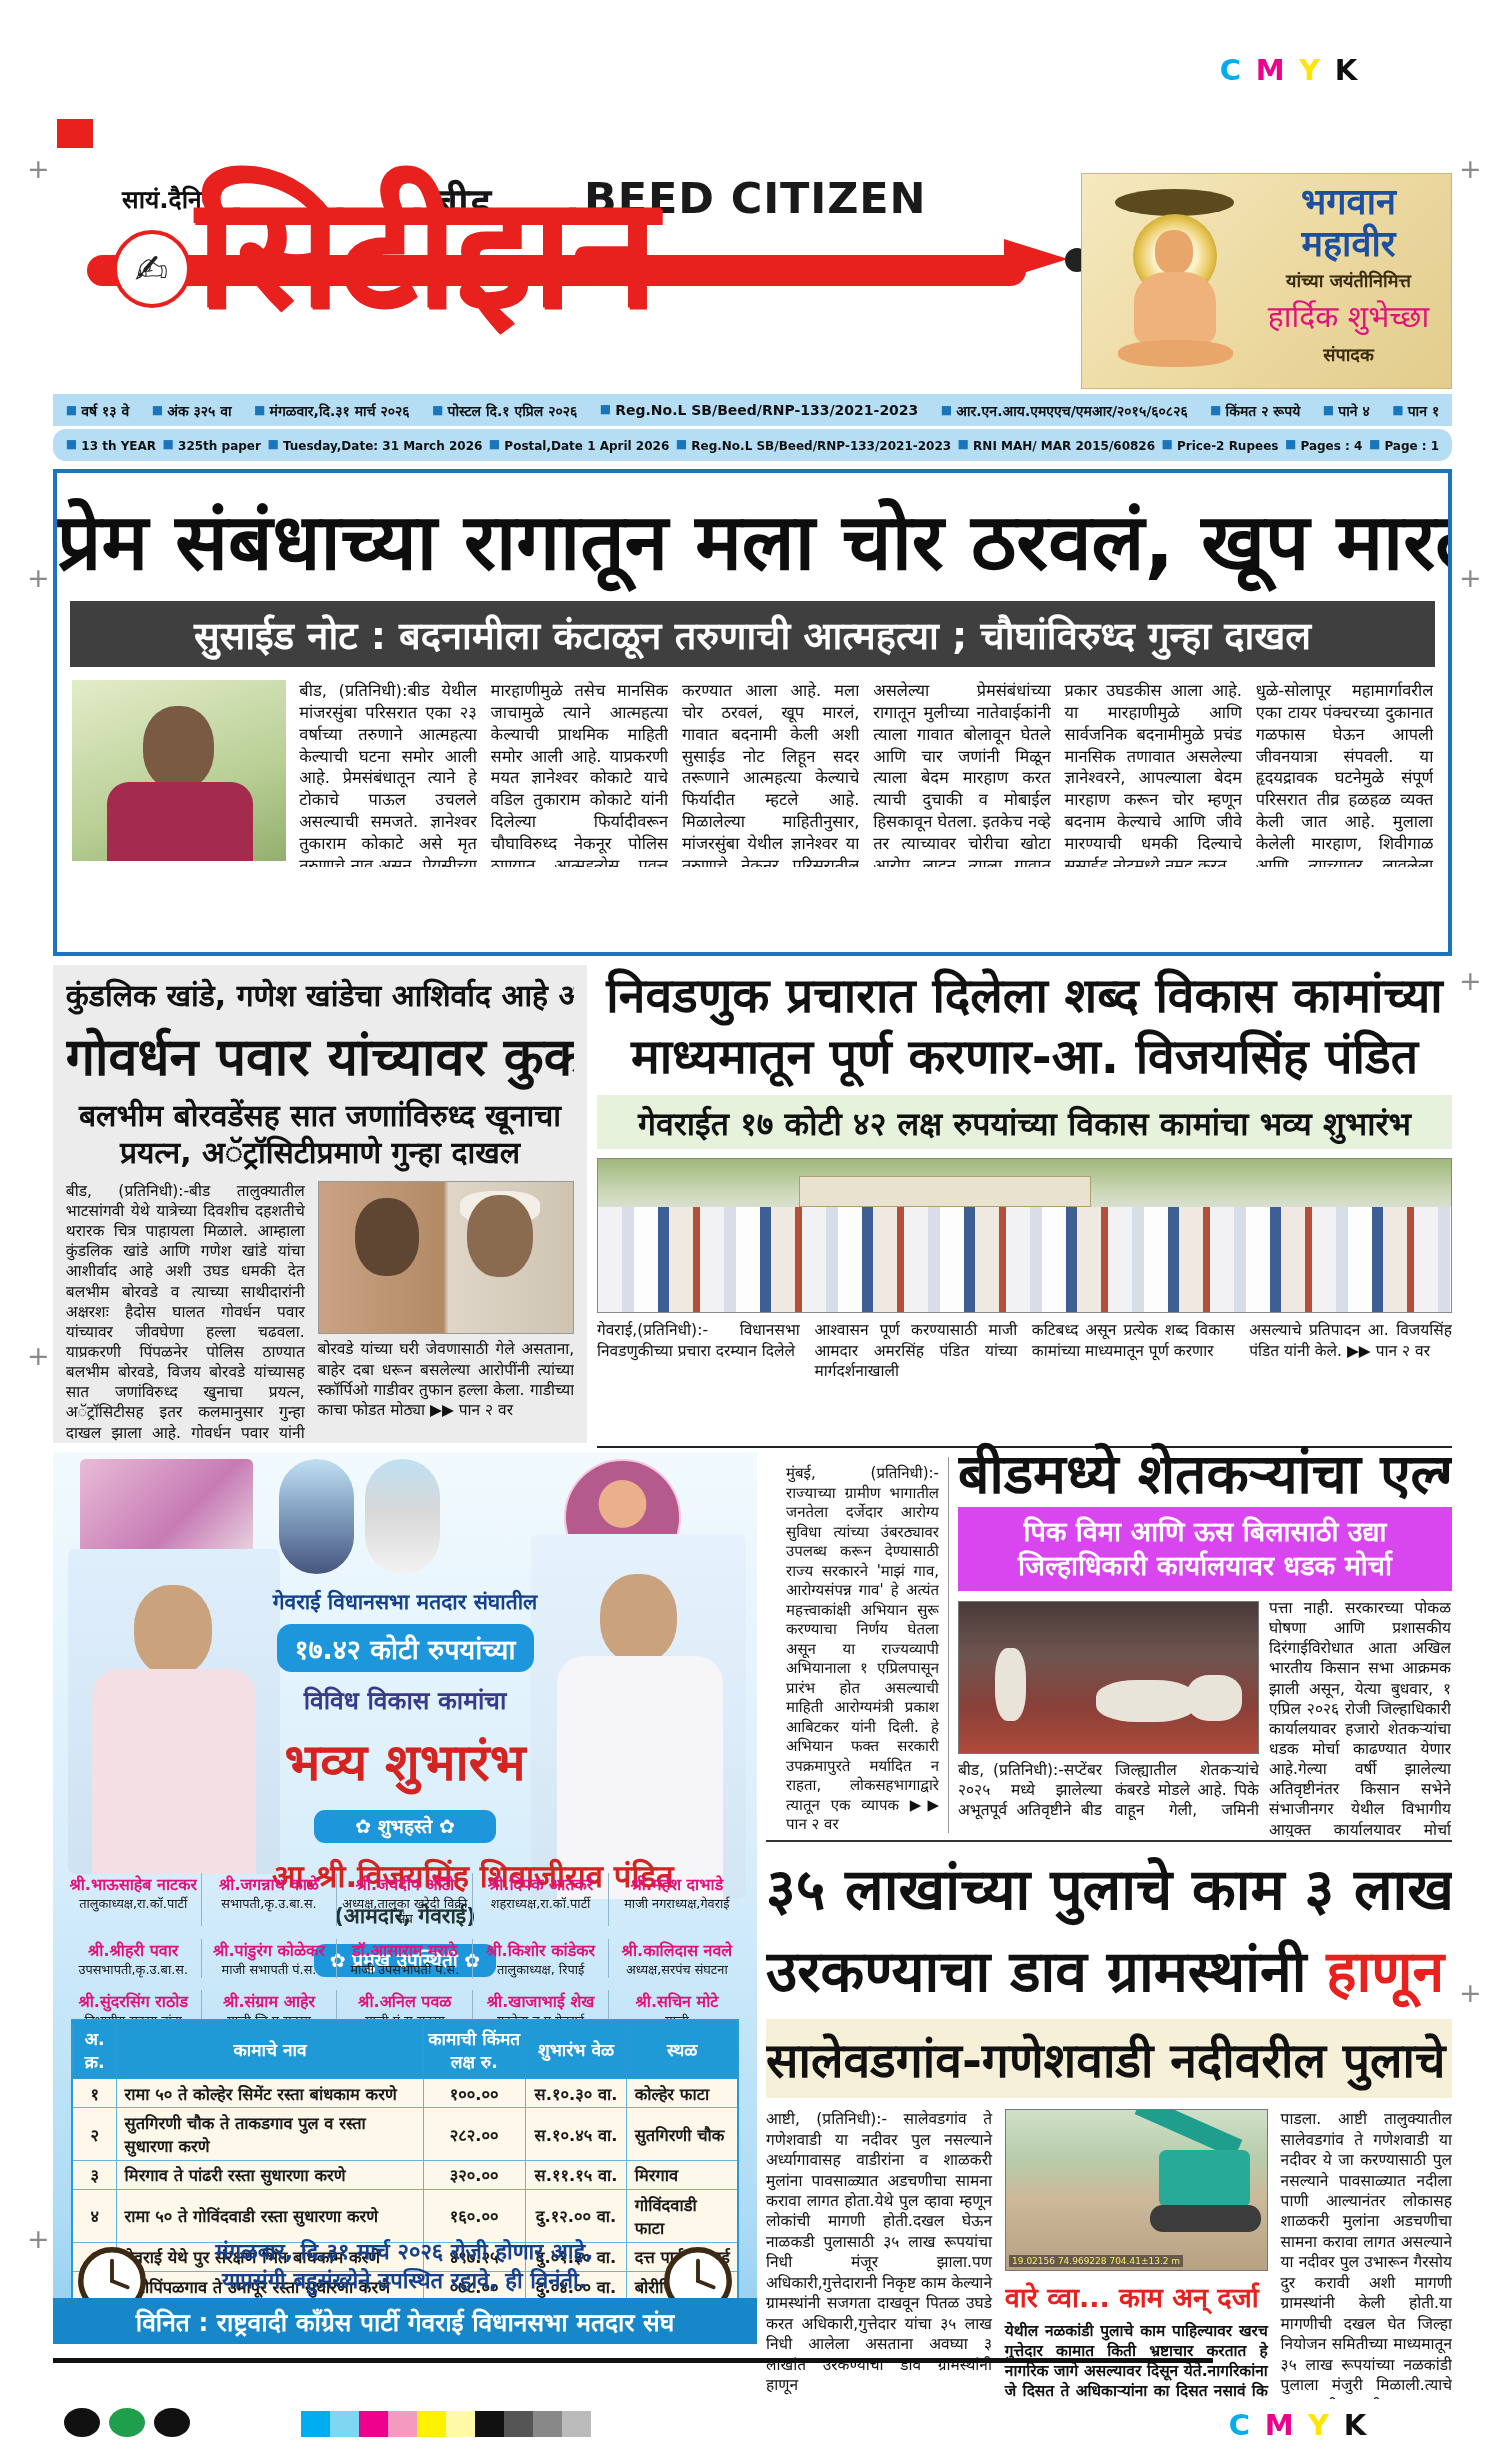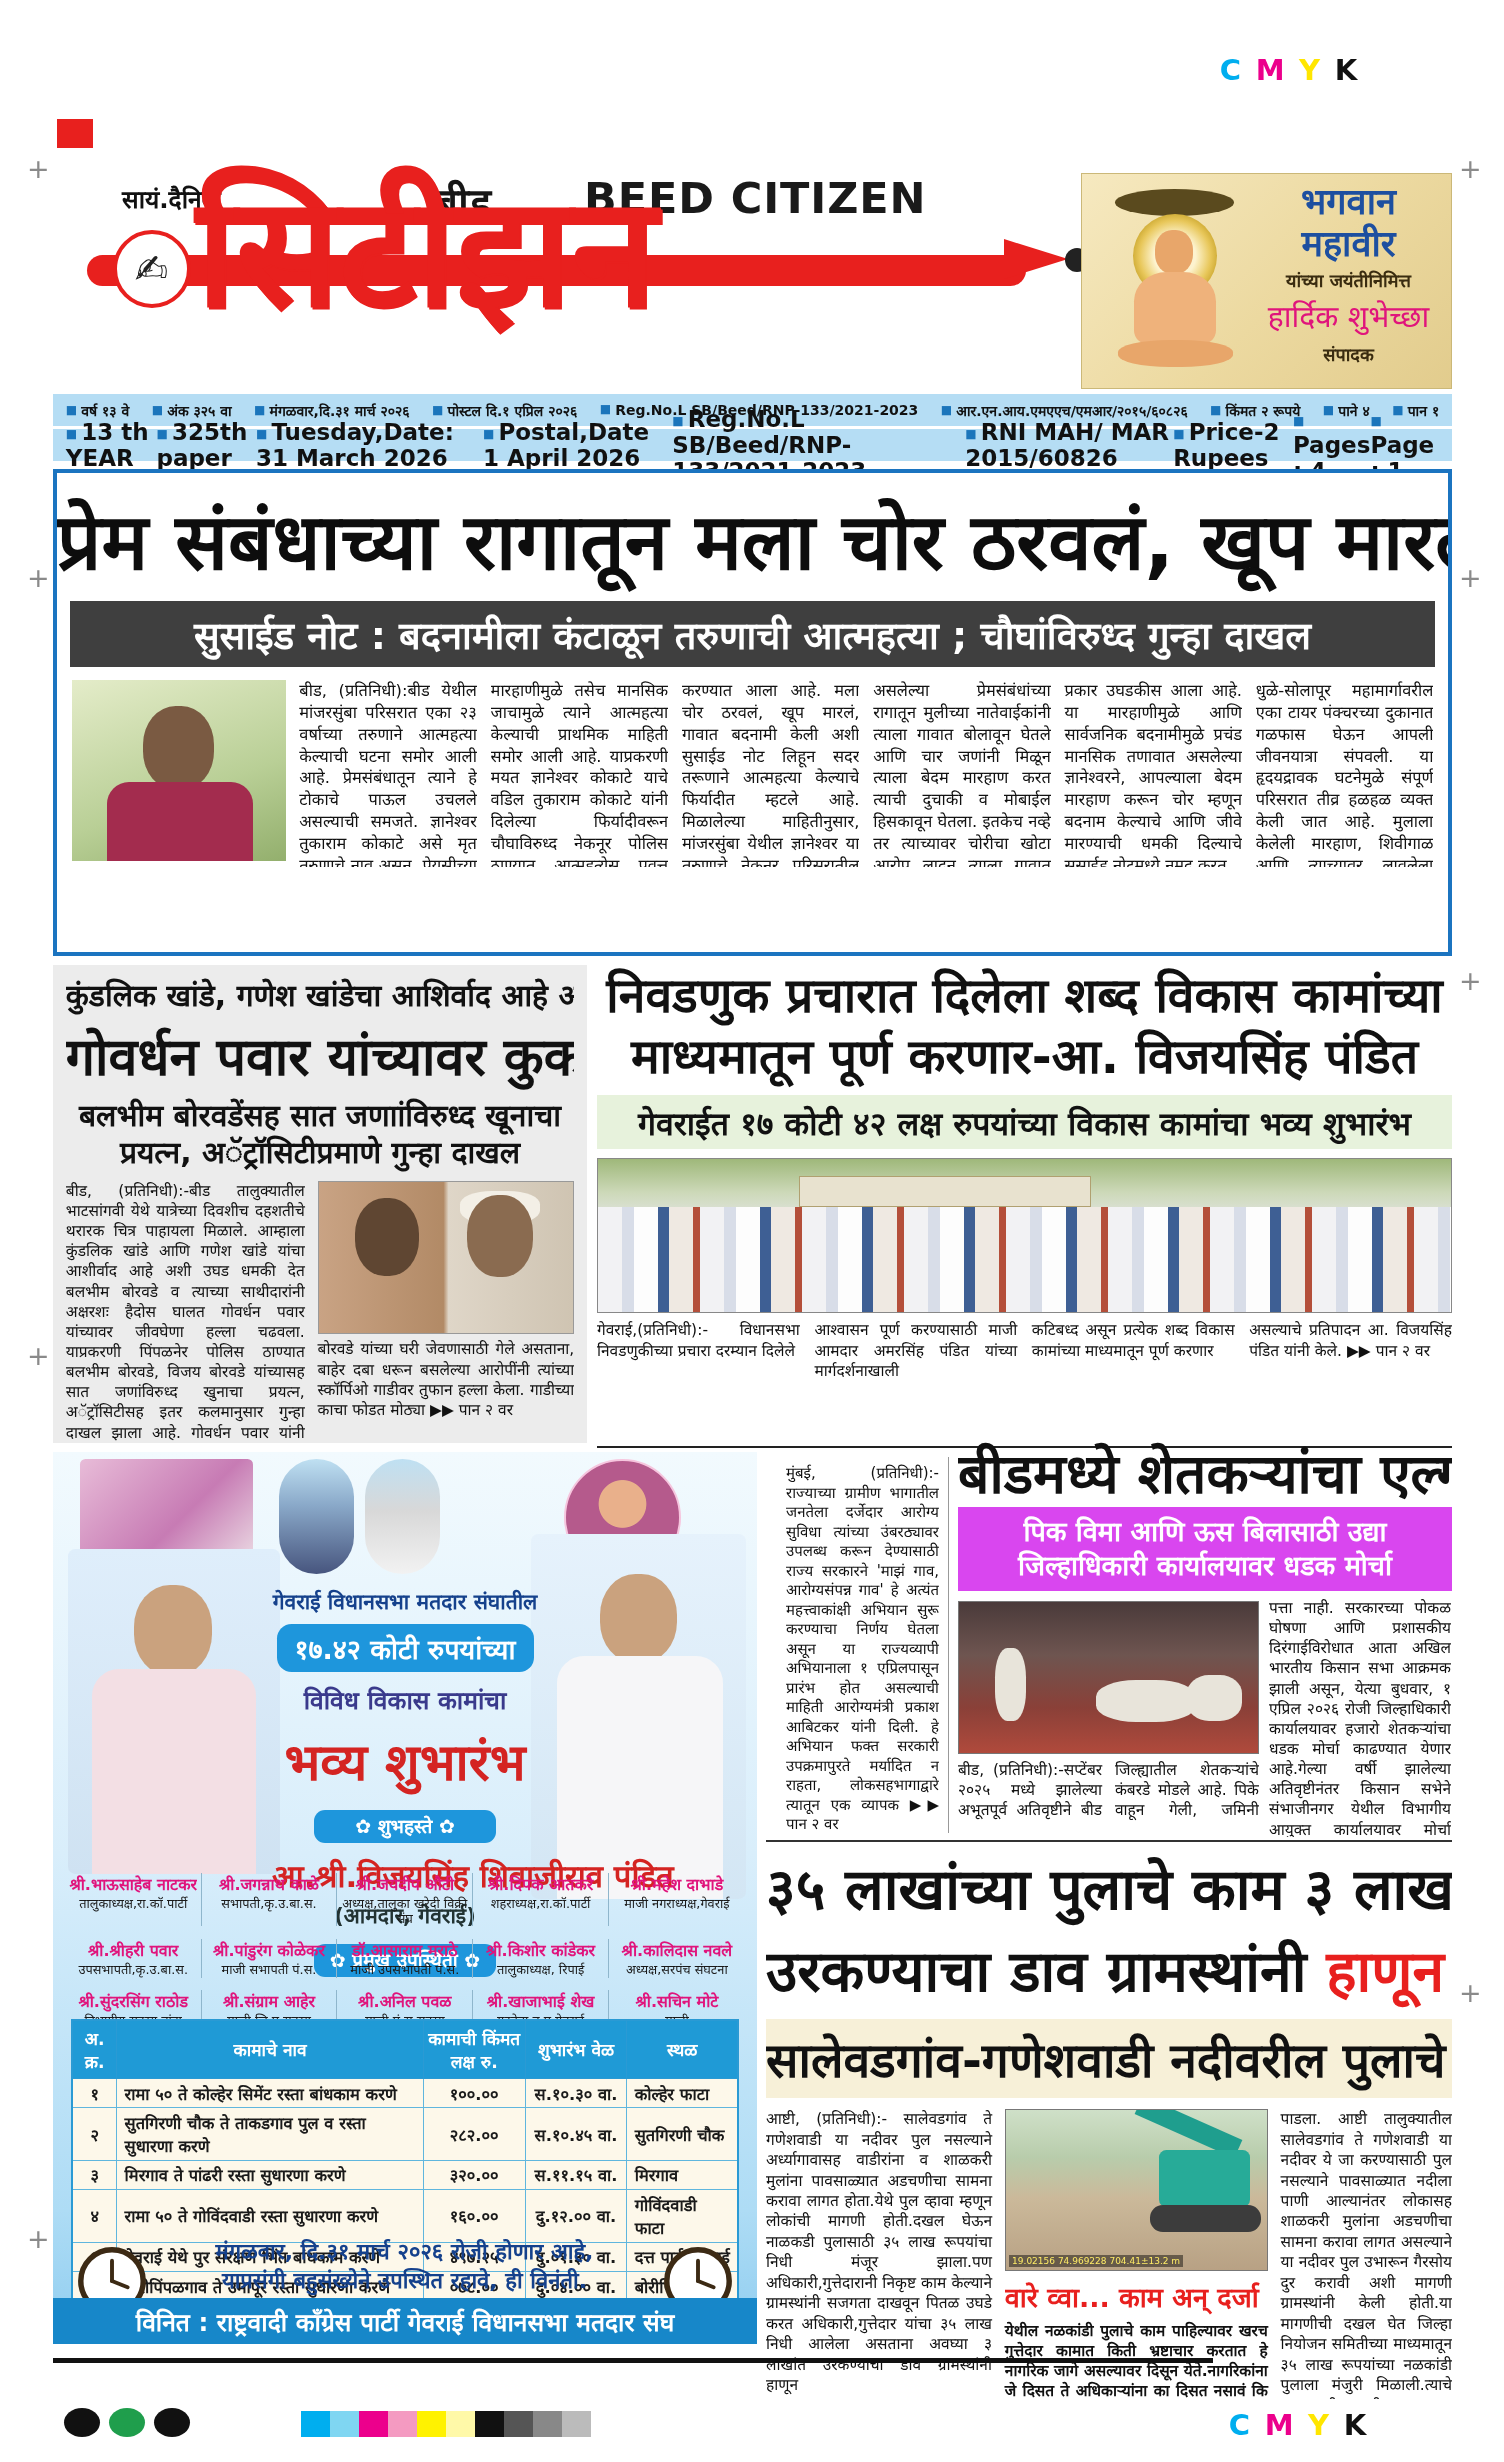--- a/index.html
+++ b/index.html
@@ -38,21 +38,21 @@
   .mv-base{position:absolute;left:20px;top:157px;width:115px;height:27px;background:#e8a66a;border-radius:45%;}
   .mv-txt{position:absolute;left:173px;top:7.3px;width:187px;text-align:center;}
   .mv-l1{font-size:36px;font-weight:bold;color:#1d4fa0;line-height:1.15;}
   .mv-l3{font-size:18px;font-weight:bold;color:#3a2c10;margin-top:3.6px;}
   .mv-l4{font-size:30px;font-weight:normal;color:#e0147c;margin-top:3.6px;}
   .mv-l5{font-size:18px;font-weight:bold;color:#3a2c10;margin-top:5.5px;}
   
   .infobar{position:absolute;left:53px;width:1399px;height:32px;background:#b5ddf4;
            display:flex;align-items:center;justify-content:space-between;padding:0 12.8px;}
   .ib1{top:394px;font-size:14px;font-weight:bold;}
-  .ib2{top:429px;font-size:23px;font-weight:600;}
+  .ib2{top:429px;font-size:12px;font-weight:600;border-radius:13px;}
   .infobar span::before{content:"■ ";color:#1b75bb;font-size:12px;vertical-align:1.8px;}
   
   .lead{position:absolute;left:53px;top:469px;width:1399px;height:487px;border:4.6px solid #1b74c0;background:#fff;}
   .lead-hl{margin-top:12.8px;text-align:center;font-size:78px;font-weight:bold;color:#0d0d0d;
            white-space:nowrap;overflow:hidden;}
   .lead-band{margin:9px 12.8px 0;background:#3f3f3f;color:#fff;text-align:center;
              font-size:38px;font-weight:bold;padding:7.3px 3.6px;white-space:nowrap;overflow:hidden;}
   .lead-body{display:flex;gap:13.7px;margin:12.8px 14.6px;height:187px;overflow:hidden;}
   .victim-photo{flex:0 0 214px;height:181px;background:linear-gradient(160deg,#e4ecc9 0%,#b9cf96 60%,#93af6d 100%);
                 position:relative;overflow:hidden;}

